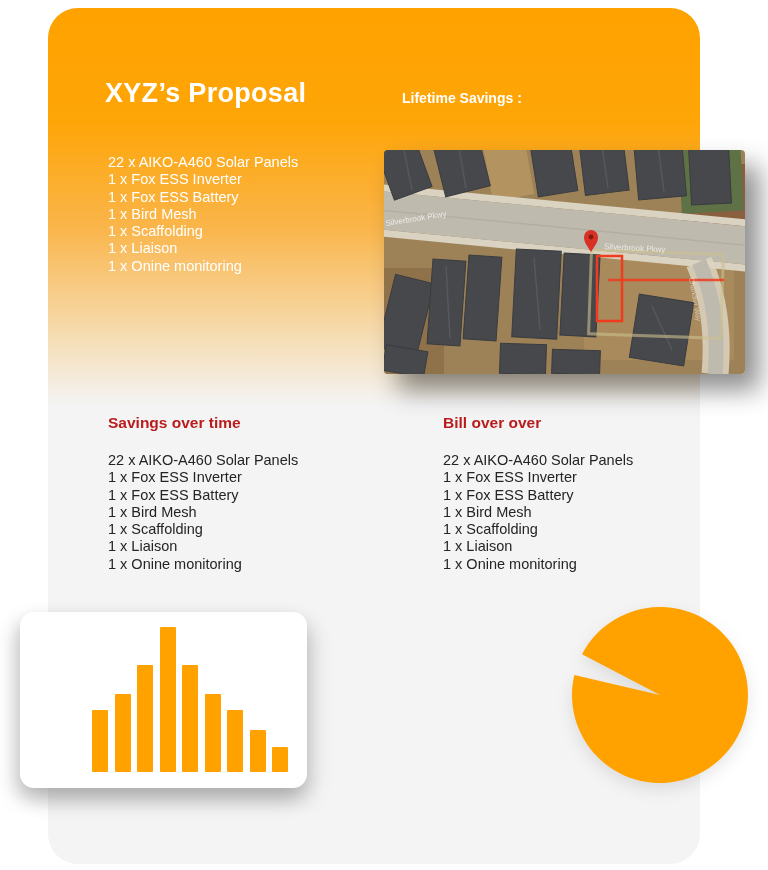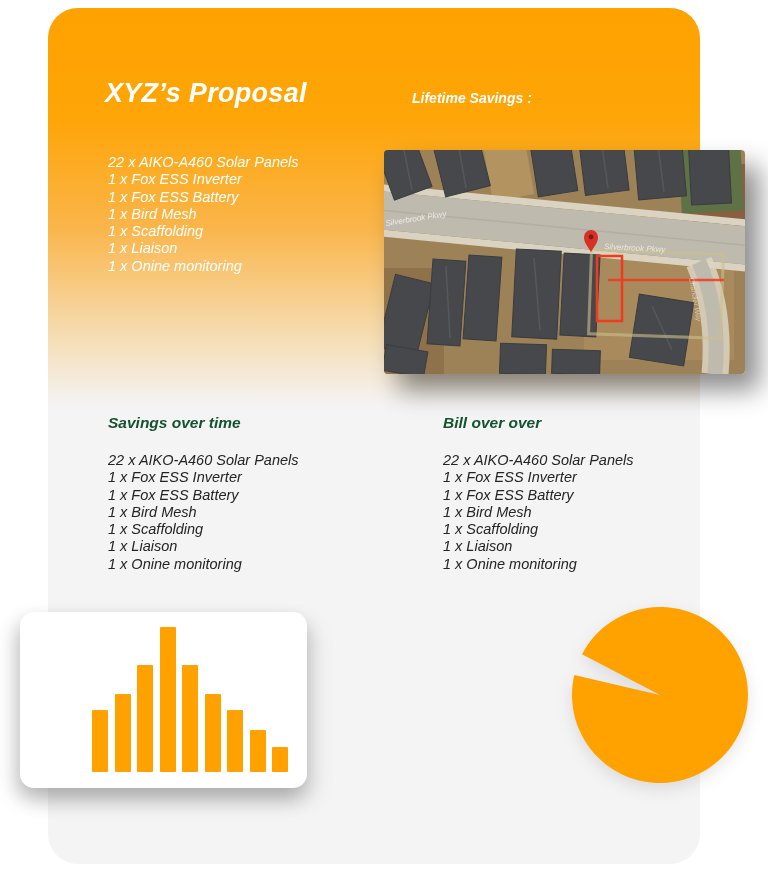--- a/index.html
+++ b/index.html
@@ -1,31 +1,31 @@
 <!DOCTYPE html>
 <html><head>
 <meta charset="utf-8">
 <style>
   html,body{margin:0;padding:0;background:#ffffff;}
   body{width:768px;height:870px;overflow:hidden;font-family:"Liberation Sans",sans-serif;}
-  .page{position:relative;width:768px;height:859px;font-style:italic;}
+  .page{position:relative;width:768px;height:859px;}
   .page-card{position:absolute;left:48px;top:8px;width:652px;height:856px;
     background:#F4F4F5;border-radius:30px;}
   .header-grad{position:absolute;left:0;top:0;width:652px;height:398px;
     border-radius:30px 30px 0 0;
     background:linear-gradient(180deg,#FFA200 0%,#FEA507 28%,#FAB54A 55%,#F6D9A9 80%,rgba(244,244,245,0) 100%);}
   .page-title{position:absolute;left:57px;top:70px;color:#ffffff;
     font-size:27px;font-weight:800;letter-spacing:.3px;}
-  .lifetime-label{position:absolute;left:364px;top:82px;color:#ffffff;
+  .lifetime-label{position:absolute;left:354px;top:82px;color:#ffffff;
     font-size:14px;font-weight:700;}
   .equip-list{position:absolute;left:60px;top:146px;color:#ffffff;
     font-size:14.5px;line-height:17.3px;font-weight:400;}
   .map-wrap{position:absolute;left:336px;top:142px;width:361px;height:224px;
     border-radius:4px;overflow:hidden;box-shadow:14px 16px 26px rgba(0,0,0,.45);}
-  .section-heading{position:absolute;color:#14532d;font-size:15.5px;font-weight:700;}
+  .section-heading{position:absolute;color:#b91c1c;font-size:15.5px;font-weight:700;}
   .plain-list{position:absolute;color:#242424;font-size:14.5px;line-height:17.3px;}
   .bar-card{position:absolute;left:-28px;top:604px;width:287px;height:176px;
     background:#ffffff;border-radius:14px;
     box-shadow:-4px 10px 20px rgba(0,0,0,.22),6px 12px 22px rgba(0,0,0,.12);}
   .bars{position:absolute;left:72px;bottom:16px;display:flex;align-items:flex-end;gap:6.5px;}
   .bars .bar{width:16px;border-radius:1px;}
   .pie-wrap{position:absolute;left:522px;top:599px;width:180px;height:180px;
     filter:drop-shadow(0 6px 8px rgba(0,0,0,.10));}
 </style>
 </head>

